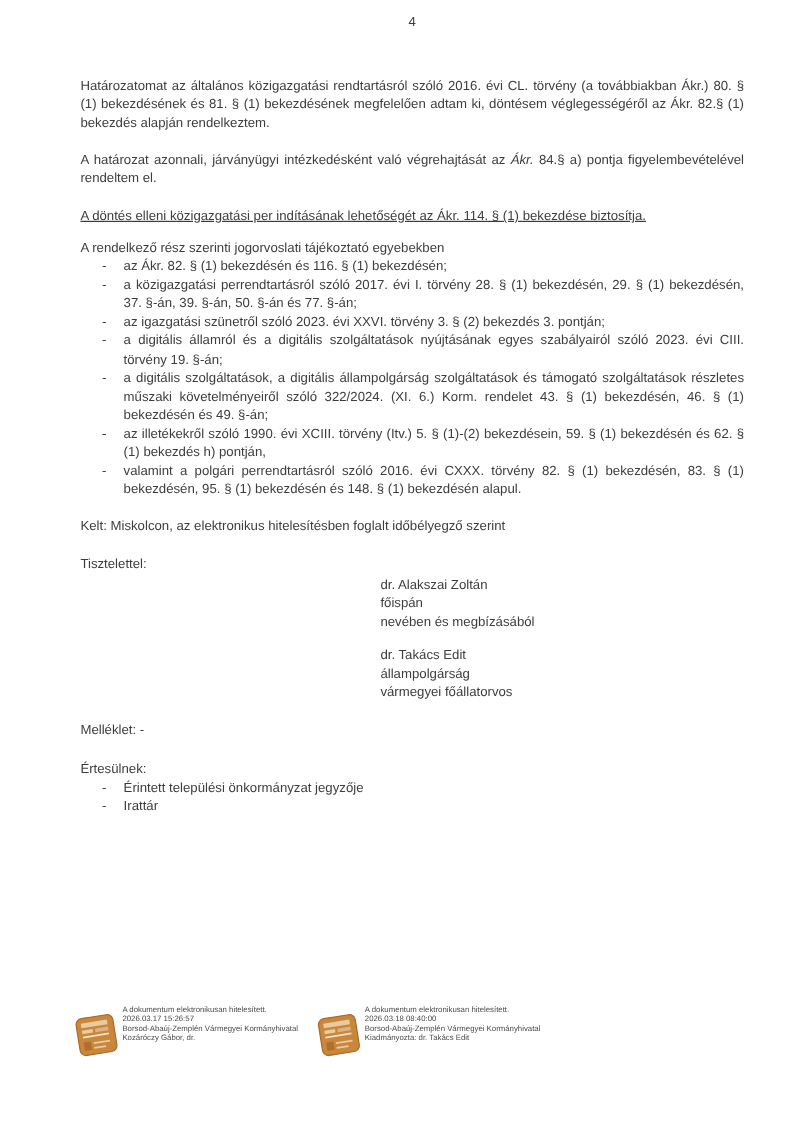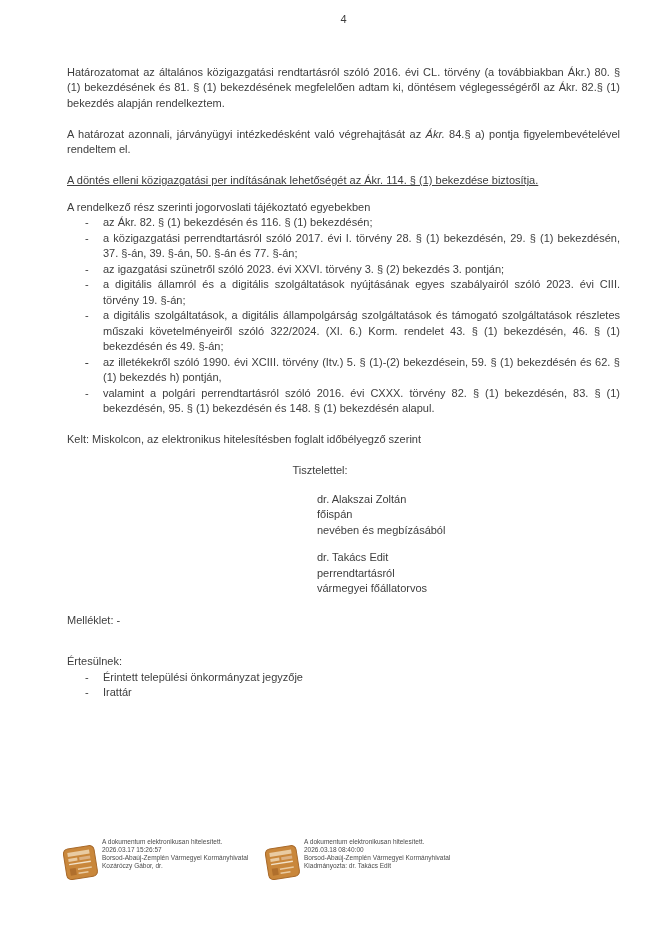--- a/index.html
+++ b/index.html
@@ -39,30 +39,30 @@
     margin: 0;
   }
   .li .dash {
     position: absolute;
     left: 18px;
     top: 0;
   }
 
   .salutation {
     width: 506px;
-    text-align: center;
-    margin-bottom: 13px;
+    text-align: left;
+    margin-bottom: 2px;
   }
   .sig {
     width: 220px;
     margin: 0 0 12px 250px;
     text-align: left;
   }
   .sig2 { margin-bottom: 16px; }
-  .attachment { margin-bottom: 26px; }
+  .attachment { margin-bottom: 17px; }
 
   .stamp {
     position: absolute;
     top: 838px;
     display: flex;
     align-items: flex-start;
   }
   .stamp-left  { left: 62px; }
   .stamp-right { left: 264px; }
   .stamp-icon {
@@ -111,21 +111,21 @@
     <p class="para salutation">Tisztelettel:</p>
 
     <div class="sig">
       <div>dr. Alakszai Zoltán</div>
       <div>főispán</div>
       <div>nevében és megbízásából</div>
     </div>
 
     <div class="sig sig2">
       <div>dr. Takács Edit</div>
-      <div>perrendtartásról</div>
+      <div>állampolgárság</div>
       <div>vármegyei főállatorvos</div>
     </div>
 
     <p class="para attachment">Melléklet: -</p>
 
     <div>
       <div>Értesülnek:</div>
       <div class="li"><span class="dash">-</span><span>Érintett települési önkormányzat jegyzője</span></div>
       <div class="li"><span class="dash">-</span><span>Irattár</span></div>
     </div>

